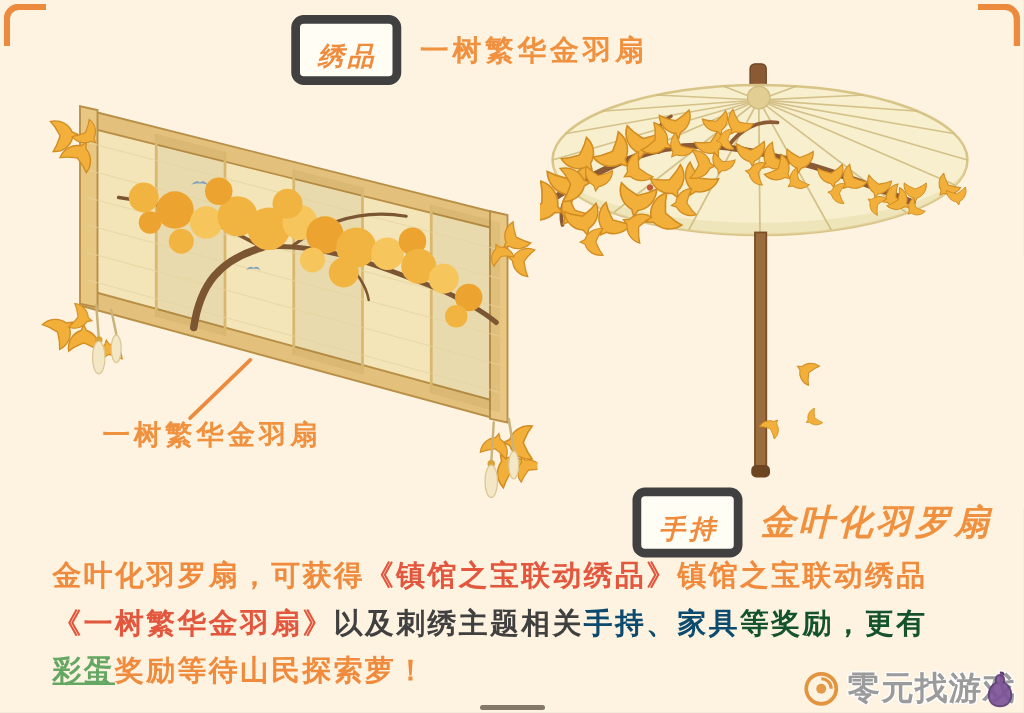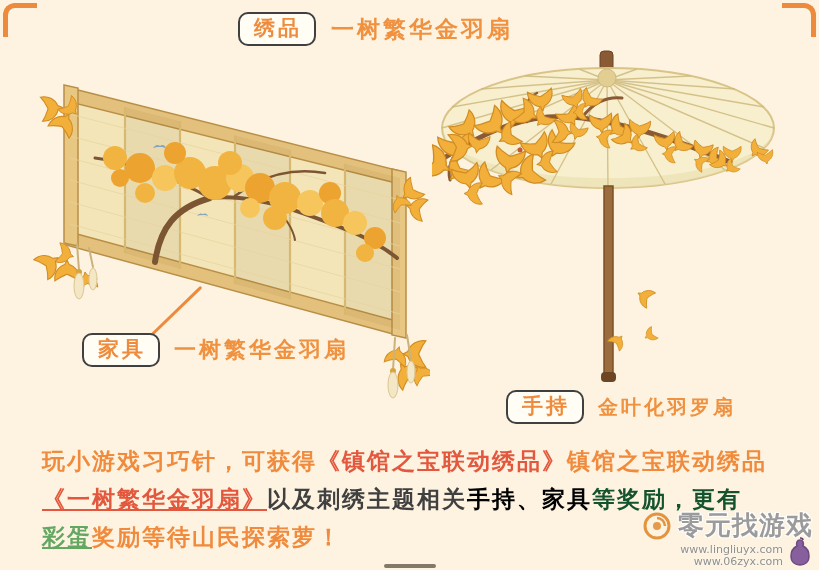--- a/index.html
+++ b/index.html
@@ -8,44 +8,44 @@
     position:relative; width:819px; height:570px; overflow:hidden;
     background:#fdf3e0;
   }
   
   .corner { position:absolute; width:34px; height:34px; }
   .corner.tl { top:3px; left:3px; border-top:5px solid #ec8a3e; border-left:5px solid #ec8a3e; border-top-left-radius:12px; }
   .corner.tr { top:3px; right:3px; border-top:5px solid #ec8a3e; border-right:5px solid #ec8a3e; border-top-right-radius:12px; }
 
   
   .tag-box {
-    display:inline-block; border:2px solid #404040; border-radius:10px;
+    display:inline-block; border:7px solid #404040; border-radius:10px;
     background:#fffdf4; color:#ee8b3c; font-weight:bold; font-size:21px;
-    letter-spacing:3px; padding:2px 12px 3px 14px; line-height:1.2;
+    letter-spacing:3px; padding:14px 12px 3px 14px; line-height:1.2;font-style:italic;
   }
   .label-title { font-weight:bold; color:#f0913f; letter-spacing:3px; }
 
   .header-group {
     position:absolute; top:12px; left:0; right:0;
     display:flex; justify-content:center; align-items:center; gap:15px;
     transform:translateX(-34px);
   }
   .header-group .label-title { font-size:23px; }
 
   .furniture-group {
     position:absolute; left:82px; top:333px;
     display:flex; align-items:center; gap:14px;
   }
   .furniture-group .label-title { font-size:22px; }
 
   .handheld-group {
     position:absolute; left:506px; top:390px;
     display:flex; align-items:center; gap:14px;
   }
-  .handheld-group .label-title { font-size:20px; }
+  .handheld-group .label-title { font-size:28px;font-style:italic; }
 
   .pointer-line {
     position:absolute; left:151px; top:334px; width:70px; height:3px;
     background:#ec8a3e; border-radius:2px;
     transform:rotate(-44deg); transform-origin:left center;
   }
 
   
   .description {
     position:absolute; left:42px; top:442px; width:748px;
@@ -241,48 +241,43 @@
     </g>
     <g>
       <use href="#gl" transform="translate(206,255) rotate(120) scale(.8)"></use>
       <use href="#gl" transform="translate(190,298) rotate(-140) scale(.7)"></use>
       <use href="#gl" transform="translate(213,300) rotate(60) scale(.6)"></use>
     </g>
   </svg>
 
   <div class="pointer-line"></div>
   <div class="furniture-group">
-    <span class="tag-box">家具</span>
     <span class="label-title">一树繁华金羽扇</span>
   </div>
 
   <div class="handheld-group">
     <span class="tag-box">手持</span>
     <span class="label-title">金叶化羽罗扇</span>
   </div>
 
   <div class="description">
-      <div><span style="color: rgb(240, 138, 60);">玩小游戏习巧针，可获得</span><span style="color: rgb(226, 87, 61);">《镇馆之宝联动绣品》</span><span style="color: rgb(240, 138, 60); margin-top: 28px;">镇馆之宝联动绣品</span></div>
-      <div><span style="color: rgb(226, 87, 61); text-decoration: underline;">《一树繁华金羽扇》</span><span style="color: #404040;">以及刺绣主题相关</span><span style="color: #000000;">手持、家具</span><span style="color: #14532d;">等奖励，更有</span></div>
+      <div><span style="color: rgb(240, 138, 60);">金叶化羽罗扇，可获得</span><span style="color: rgb(226, 87, 61);">《镇馆之宝联动绣品》</span><span style="color: rgb(240, 138, 60); margin-top: 28px;">镇馆之宝联动绣品</span></div>
+      <div><span style="color: rgb(226, 87, 61);">《一树繁华金羽扇》</span><span style="color: #404040;">以及刺绣主题相关</span><span style="color: #0c4a6e;">手持、家具</span><span style="color: #14532d;">等奖励，更有</span></div>
       <div><span style="color: rgb(100, 167, 99); text-decoration: underline;">彩蛋</span><span style="color: rgb(240, 138, 60); font-family: Liberation Mono, monospace;">奖励等待山民探索萝！</span></div>
     </div>
 
   <div class="watermark">
     <div class="wm-brand-row">
       <svg width="30" height="30" viewBox="0 0 30 30">
         <circle cx="15" cy="15" r="12" fill="#fdf3e0" stroke="#e08a2e" stroke-width="3" opacity=".9"></circle>
         <path d="M15 7 A8 8 0 0 1 23 15" fill="none" stroke="#e08a2e" stroke-width="2.5" opacity=".9"></path>
         <circle cx="15" cy="15" r="4" fill="#e08a2e" opacity=".85"></circle>
       </svg>
       <span class="wm-brand">零元找游戏</span>
     </div>
-    <div class="wm-urls">
-      <div>www.lingliuyx.com</div>
-      <div>www.06zyx.com</div>
-    </div>
     <svg class="wm-gourd" width="26" height="30" viewBox="0 0 26 30">
       <path d="M13 3 C16 3 17 6 16 9 C20 11 22 15 22 19 C22 25 18 28 13 28 C8 28 4 25 4 19 C4 15 6 11 10 9 C9 6 10 3 13 3 Z" fill="#7b5096" stroke="#5d3a75" stroke-width="1.5" opacity=".9"></path>
       <path d="M13 1 C15 1 16 2 16 3" fill="none" stroke="#5d3a75" stroke-width="1.5"></path>
     </svg>
   </div>
 
   <div class="home-bar"></div>
 </div>
 
 </body></html>

